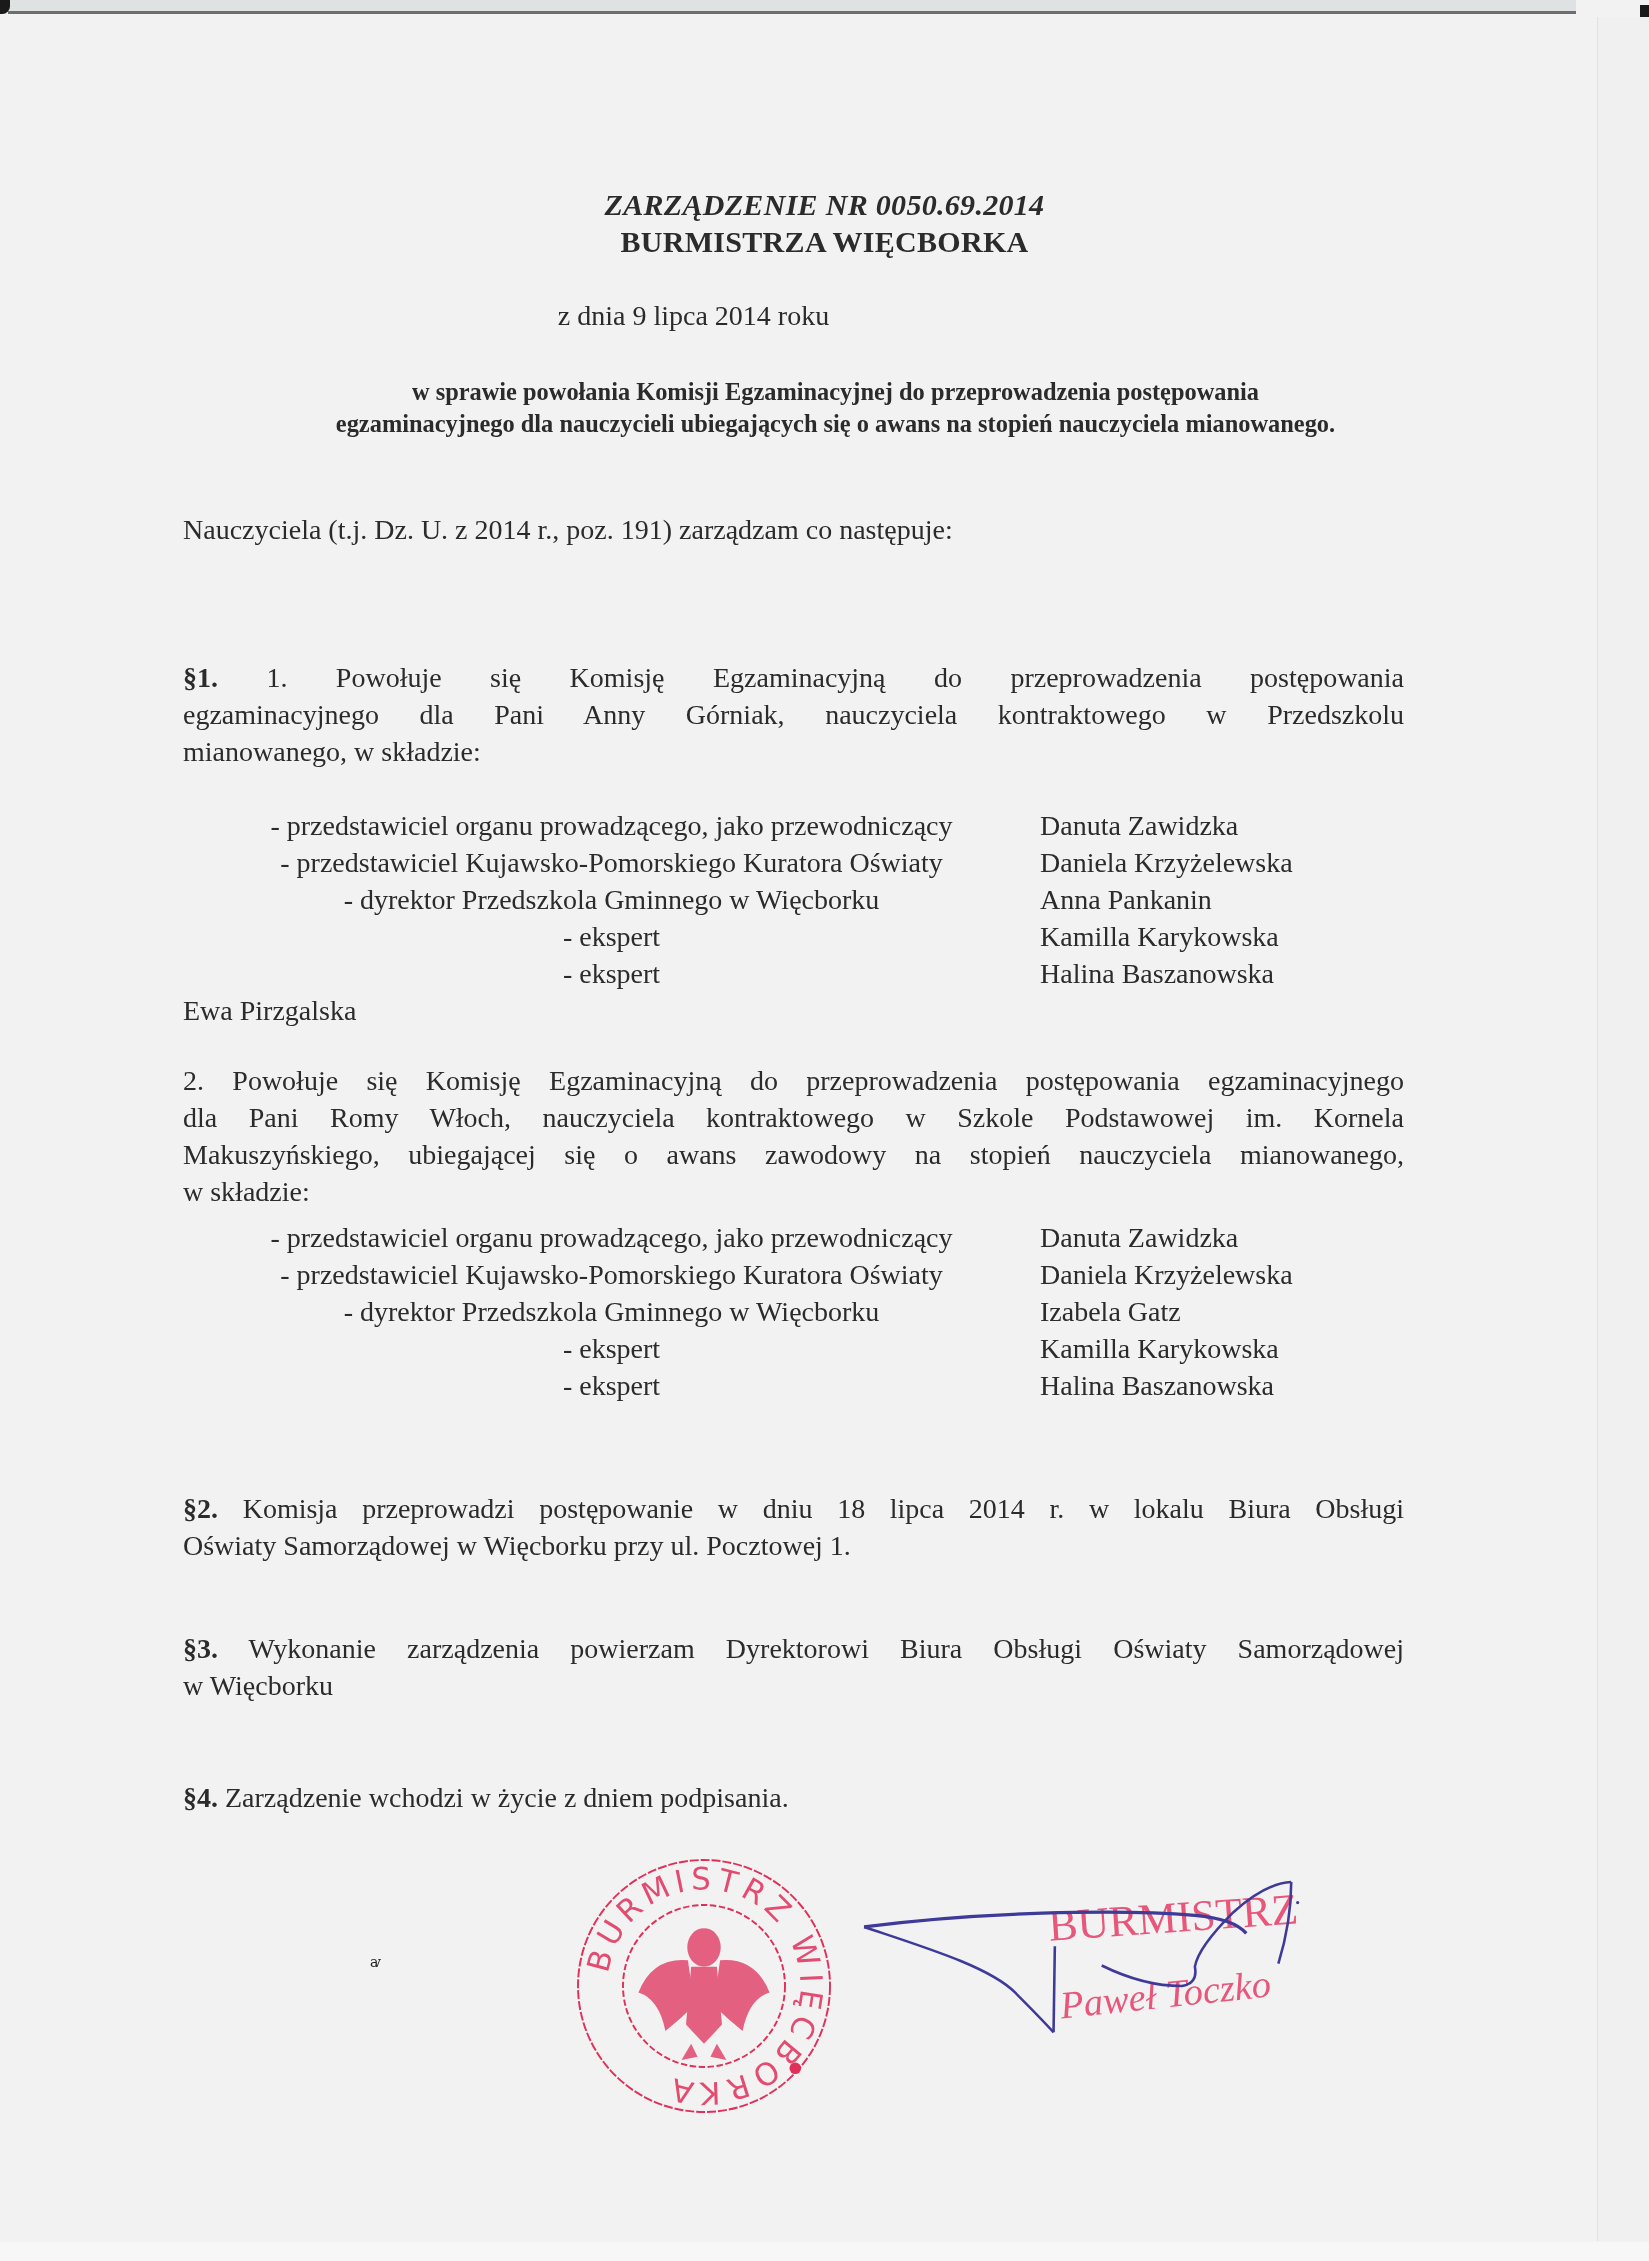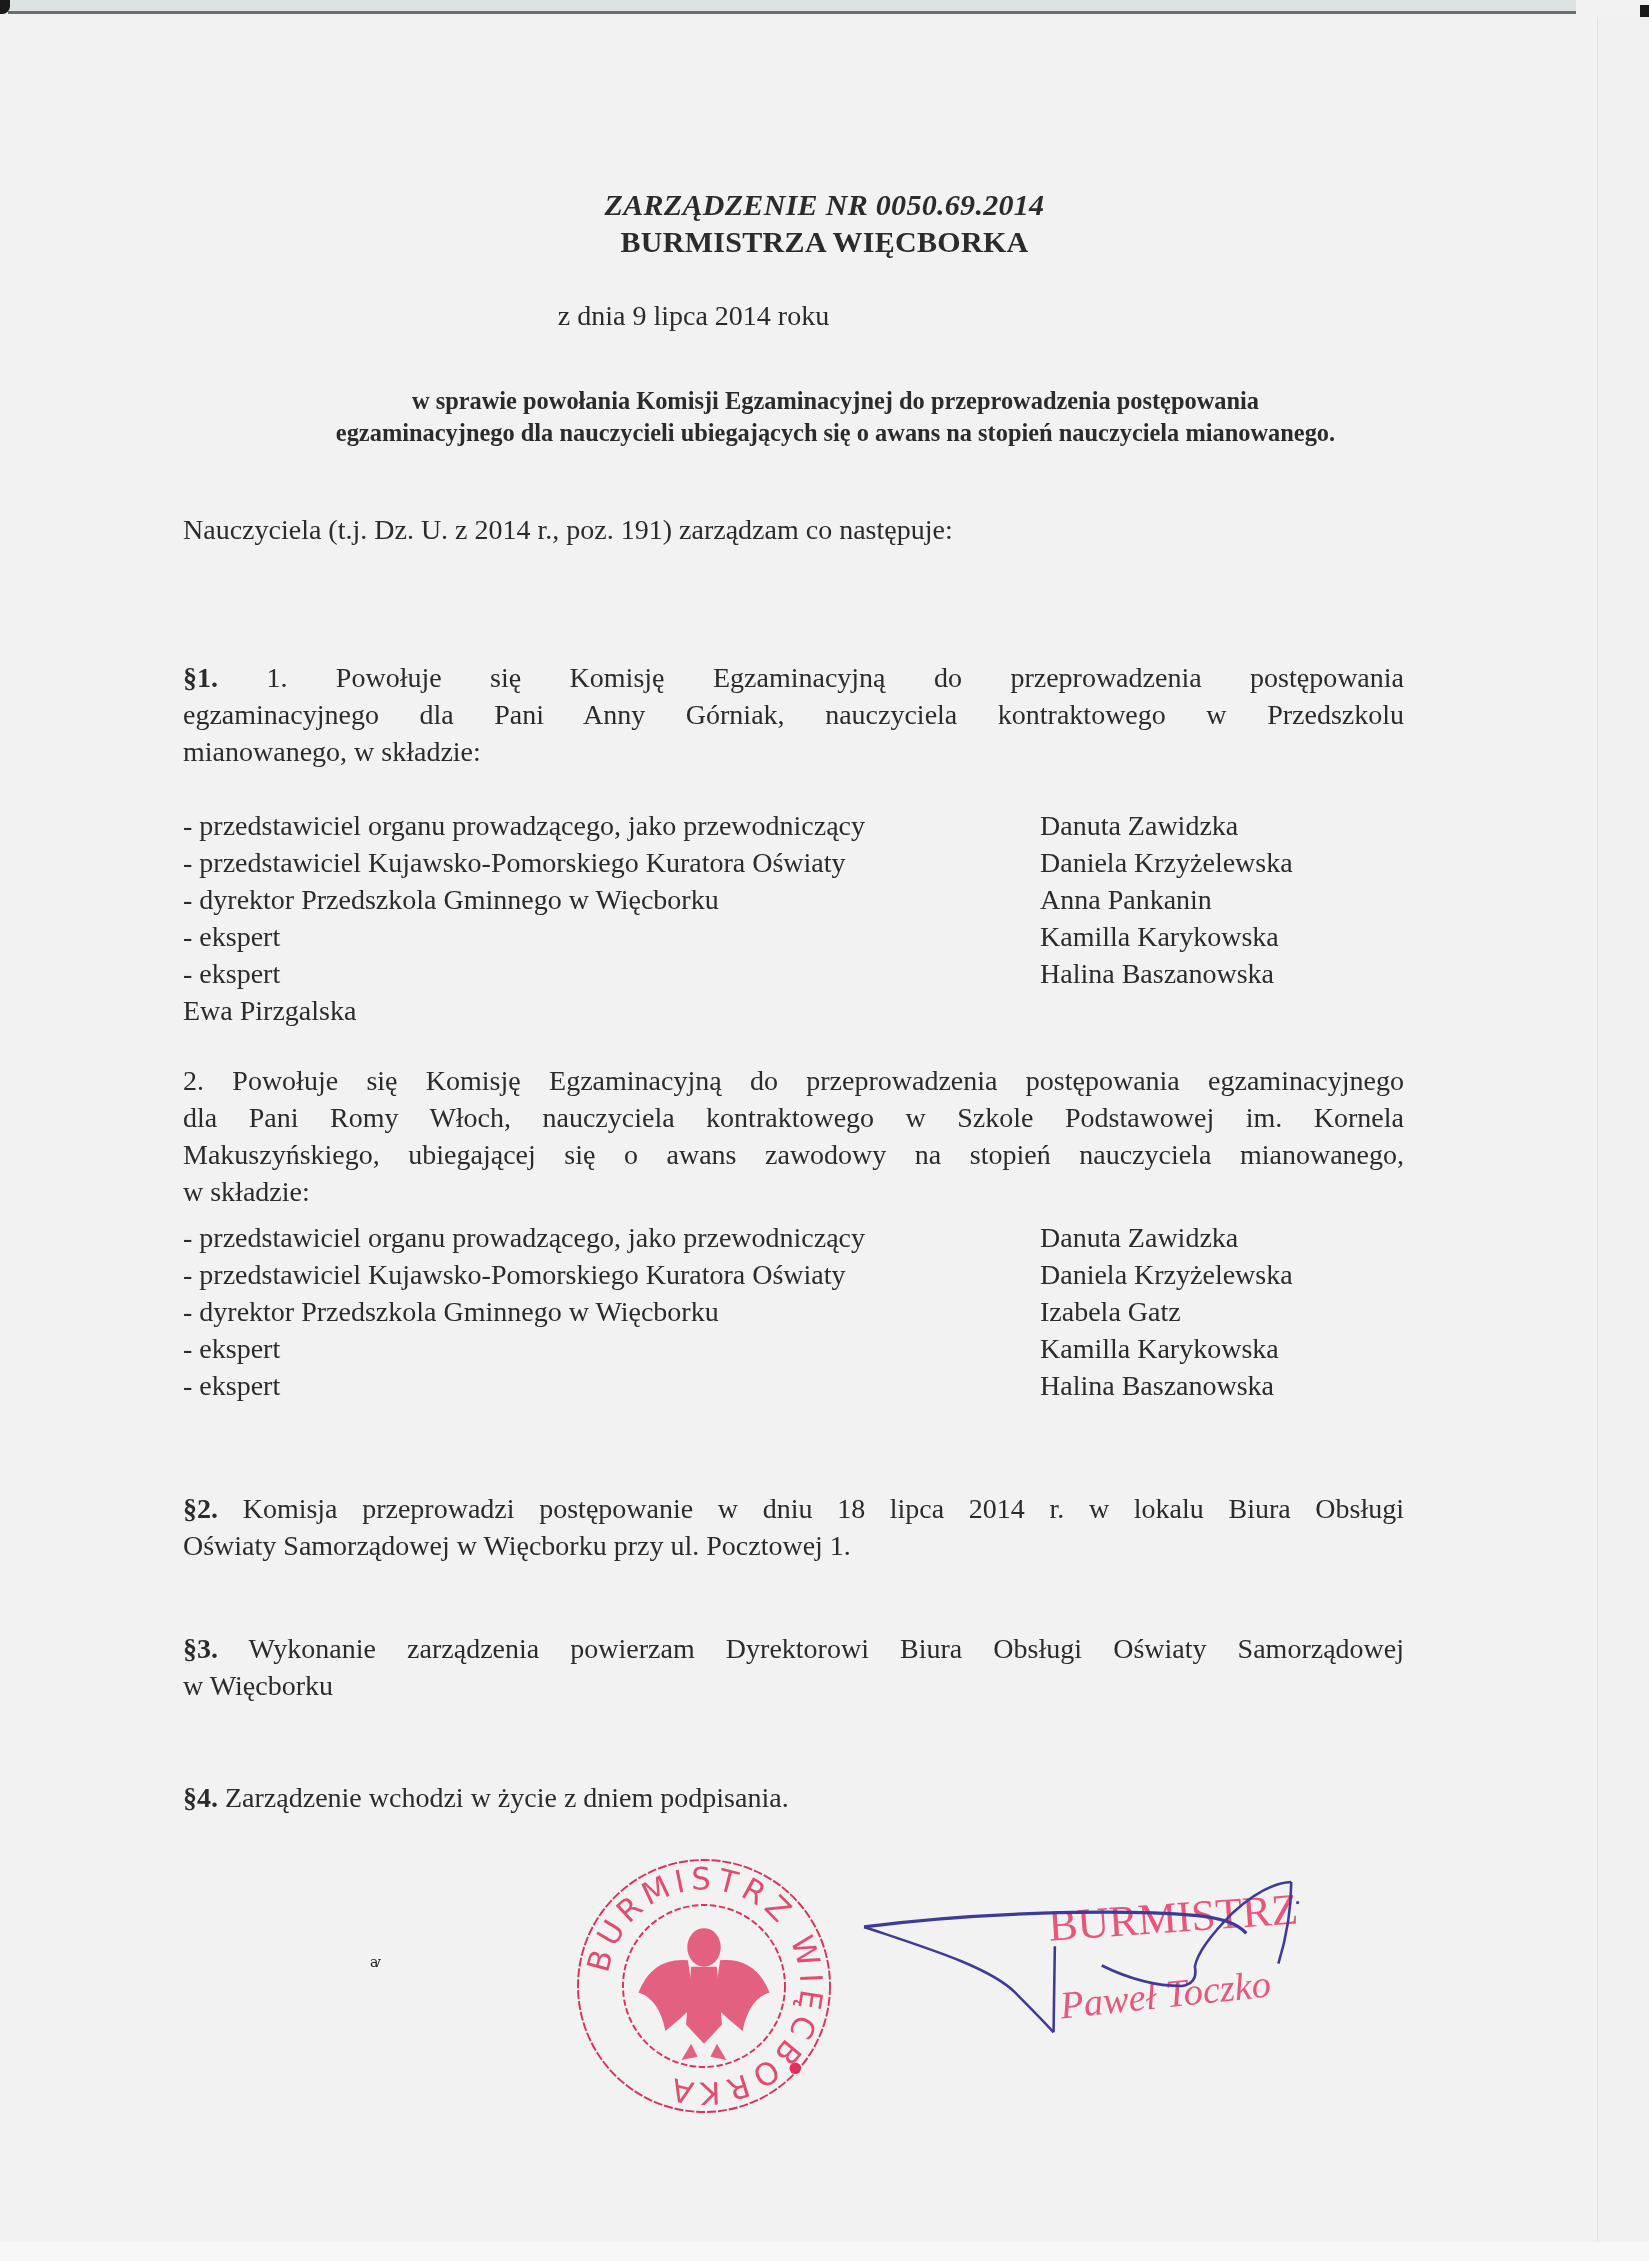--- a/index.html
+++ b/index.html
@@ -27,35 +27,35 @@
 
   .title {
     position: absolute; left: 0; width: 1649px; text-align: center;
     font-weight: bold; font-size: 30px; letter-spacing: 0.3px;
   }
   .t1 { top: 188px; font-style: italic; }
   .t2 { top: 225px; }
   .date { position: absolute; top: 300px; left: 0; width: 1387px; text-align: center; font-size: 28px; }
   .subject {
     position: absolute; left: 257px; width: 1157px; top: 376px;
-    text-align: center; font-weight: bold; font-size: 24.4px; line-height: 32px; margin-top: 9px;
+    text-align: center; font-weight: bold; font-size: 24.4px; line-height: 32px;
   }
   .para {
     position: absolute; left: 183px; width: 1221px; font-size: 28px; line-height: 37px;
     text-align: justify;
   }
   .para .j { text-align-last: justify; display: block; }
   .b { font-weight: bold; }
   .basis { top: 511px; }
   .p1 { top: 659px; }
   .members { position: absolute; left: 183px; width: 1221px; font-size: 28px; line-height: 37px; }
   .m1 { top: 807px; }
   .m2 { top: 1219px; }
   .row { display: flex; height: 37px; }
-  .row .role { width: 857px; }
+  .row .role { width: 857px; text-align: center; }
   .row .name { flex: 1; }
   .p2 { top: 1062px; }
   .s2 { top: 1490px; }
   .s3 { top: 1630px; }
   .s4 { top: 1779px; }
 
   .stamp { position: absolute; left: 569px; top: 1851px; width: 270px; height: 270px; }
   .signature { position: absolute; left: 848px; top: 1851px; width: 546px; height: 193px; }
   .smudge { position: absolute; left: 370px; top: 1954px; font-size: 14px; color: #222; }
 </style>

